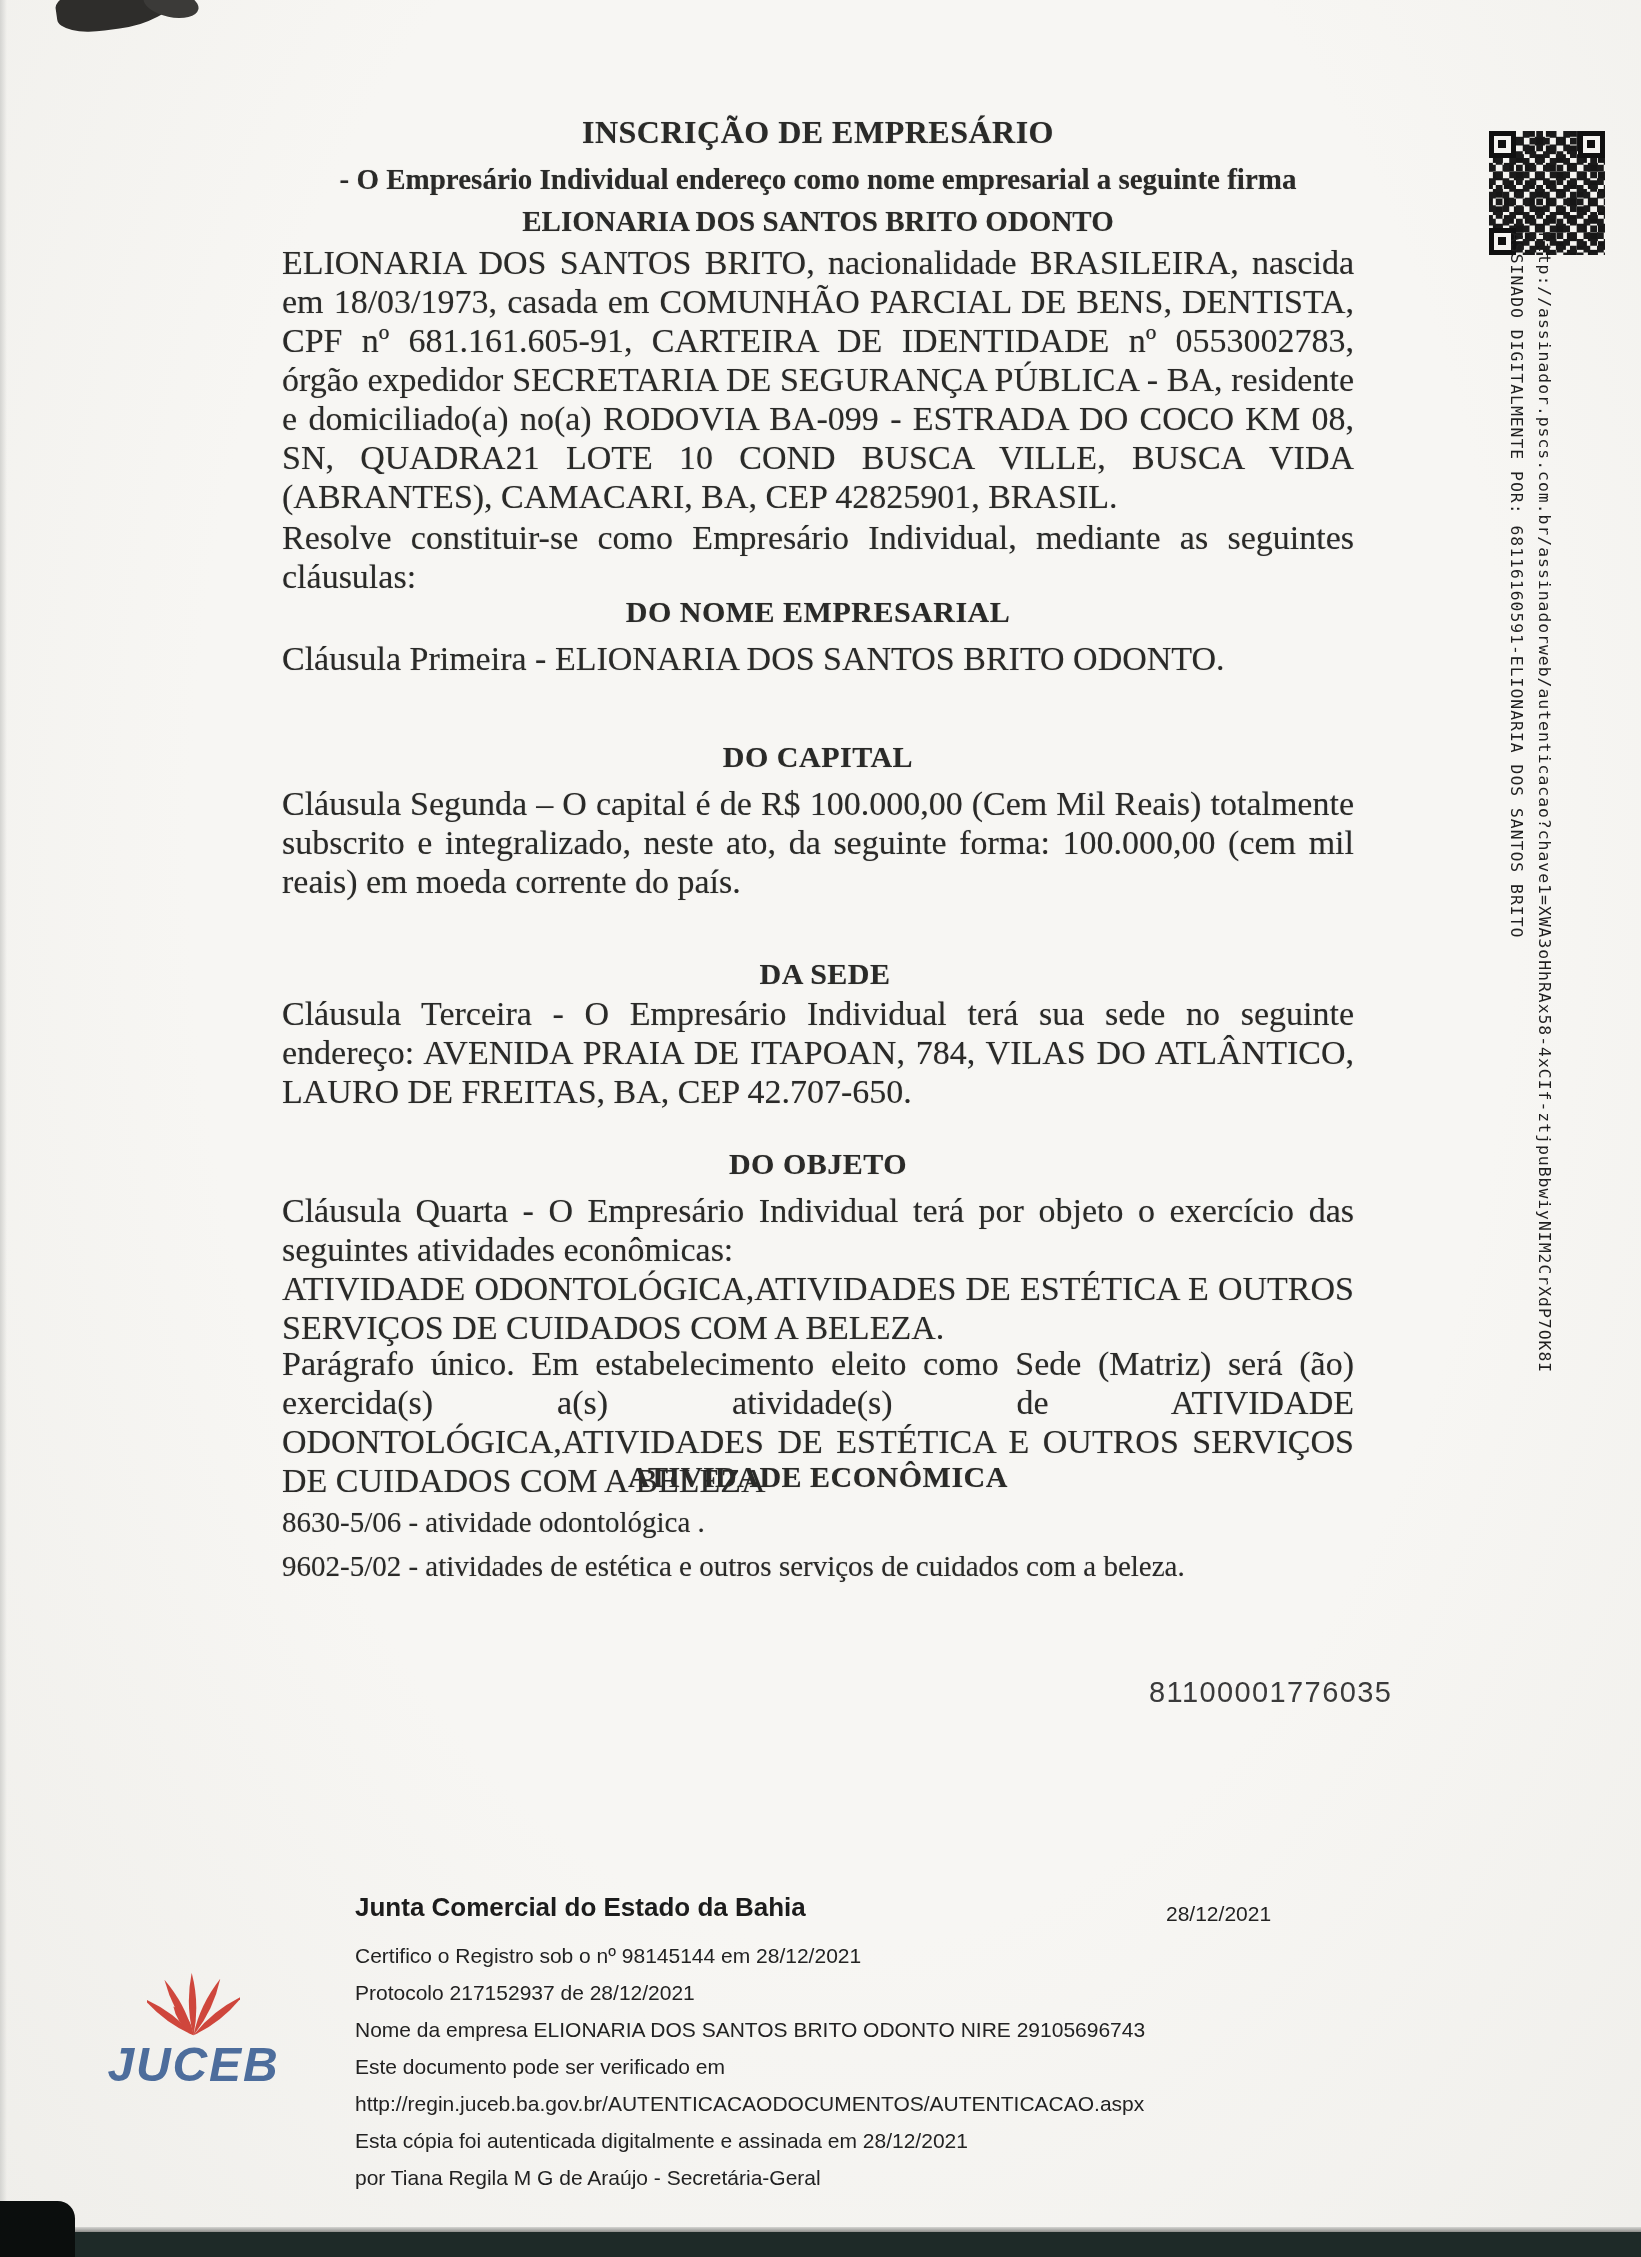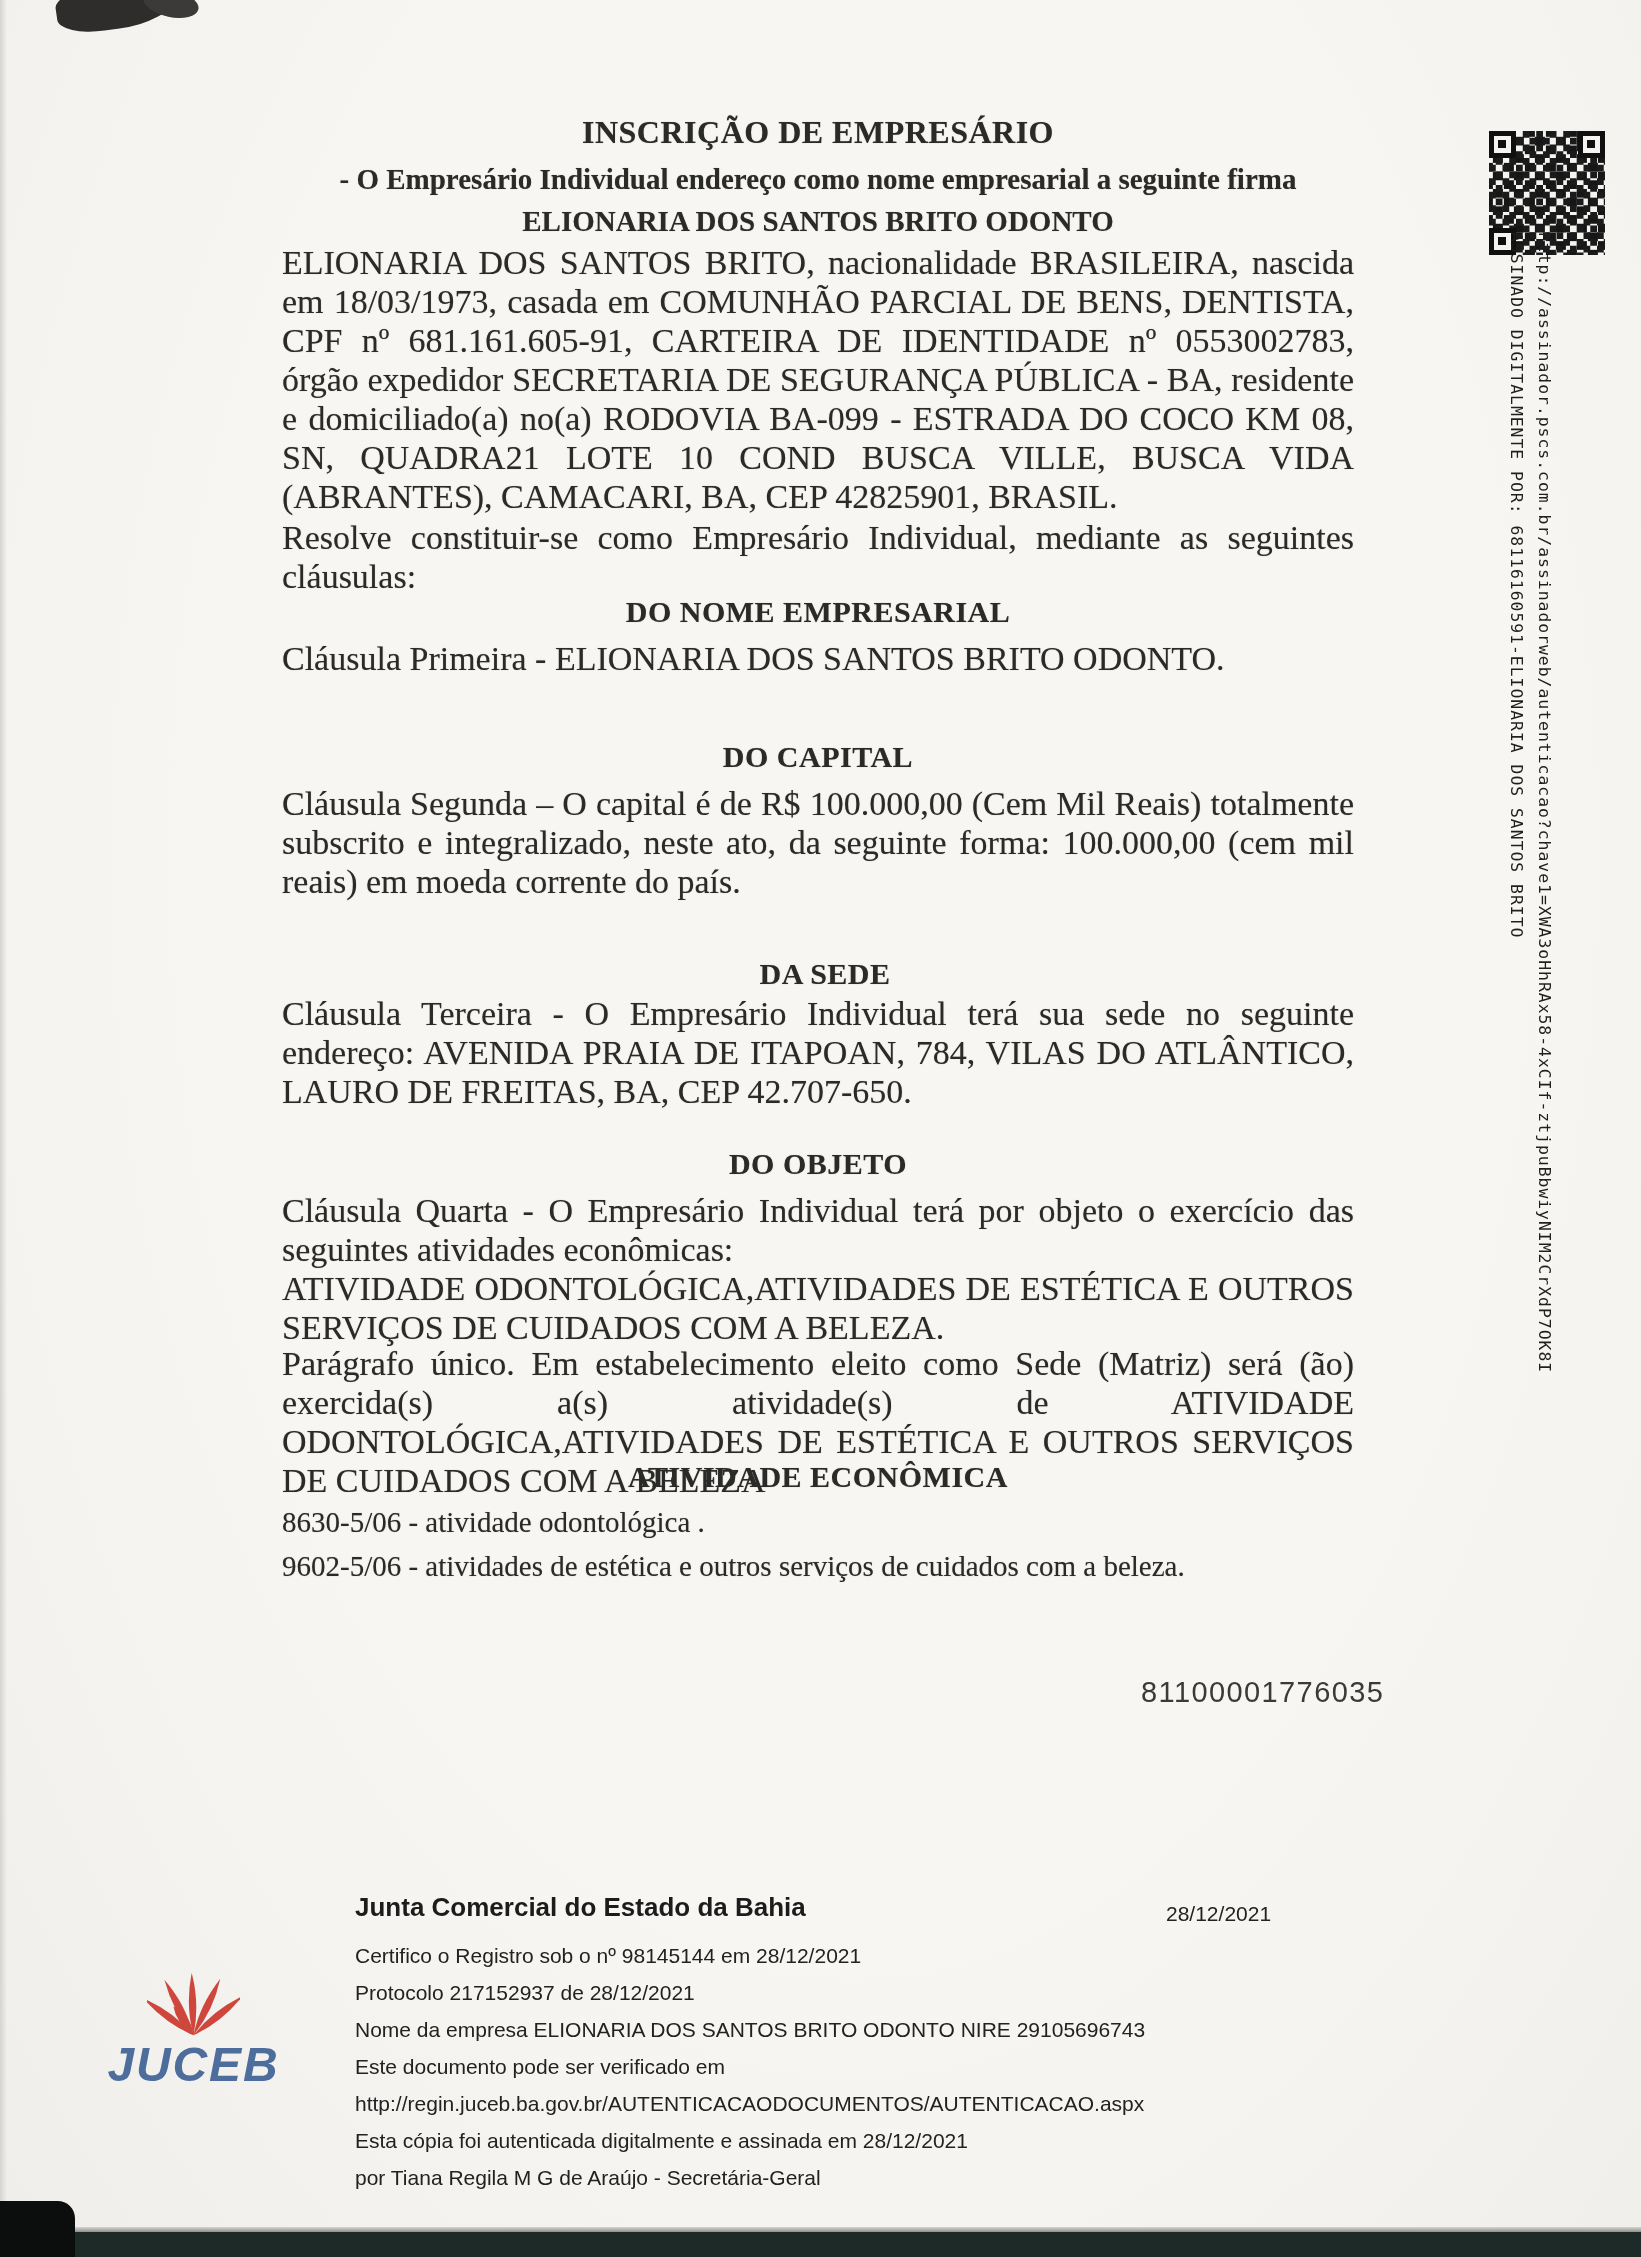--- a/index.html
+++ b/index.html
@@ -9,21 +9,21 @@
     font-family:"Liberation Serif", serif;color:#2a2a28;
   }
   .abs{position:absolute;}
   .col{left:282px;width:1072px;}
   .ink{color:#2a2a28;text-shadow:0 0 1px rgba(45,45,45,.38);}
   .body-text{font-size:34px;line-height:39px;text-align:justify;}
   .heading{font-size:30px;font-weight:bold;text-align:center;letter-spacing:0.5px;}
   .title{font-size:32px;font-weight:bold;text-align:center;letter-spacing:0.5px;}
   .sub{font-size:29px;line-height:42px;text-align:center;font-weight:bold;}
   .cnae{font-size:29px;line-height:44px;text-align:left;}
-  .regnum{font-family:"Liberation Sans", sans-serif;font-size:29px;color:#3a3a3a;letter-spacing:1.4px;}
+  .regnum{font-family:"Liberation Sans", sans-serif;font-size:29px;color:#3a3a3a;letter-spacing:1.4px;margin-left:8px;}
 
   
   .vside{
     left:1502px;top:232px;height:1448px;
     writing-mode:vertical-rl;text-orientation:mixed;
     font-family:"DejaVu Sans Mono", monospace;font-size:16.4px;line-height:28px;
     color:#1f1f1f;letter-spacing:1px;
   }
   .vside span{display:block;}
 
@@ -94,21 +94,21 @@
   <p class="abs col body-text ink" style="top:994px;margin:0;">Cláusula Terceira - O Empresário Individual terá sua sede no seguinte endereço: AVENIDA PRAIA DE ITAPOAN, 784, VILAS DO  ATLÂNTICO, LAURO DE FREITAS, BA, CEP 42.707-650.</p>
 
   <h2 class="abs col heading ink" style="top:1147px;margin:0;">DO OBJETO</h2>
   <p class="abs col body-text ink" style="top:1191px;margin:0;">Cláusula Quarta - O Empresário Individual terá por objeto o exercício das seguintes atividades econômicas:</p>
   <p class="abs col body-text ink" style="top:1269px;margin:0;">ATIVIDADE ODONTOLÓGICA,ATIVIDADES DE ESTÉTICA E OUTROS SERVIÇOS DE CUIDADOS COM A BELEZA.</p>
   <p class="abs col body-text ink" style="top:1344px;margin:0;">Parágrafo único. Em estabelecimento eleito como Sede (Matriz) será (ão) exercida(s) a(s) atividade(s) de   ATIVIDADE ODONTOLÓGICA,ATIVIDADES DE ESTÉTICA E OUTROS SERVIÇOS DE CUIDADOS COM A BELEZA</p>
 
   <h2 class="abs col heading ink" style="top:1460px;margin:0;">ATIVIDADE ECONÔMICA</h2>
   <div class="abs col cnae ink" style="top:1500px;">
     <div>8630-5/06 - atividade odontológica .</div>
-    <div>9602-5/06 - atividades de estética e outros serviços  de cuidados com a beleza.</div>
+    <div>9602-5/02 - atividades de estética e outros serviços  de cuidados com a beleza.</div>
   </div>
 
   <div class="abs regnum" style="left:1141px;top:1676px;">81100001776035</div>
 
   <div class="abs juceb">
     <svg width="93" height="81" viewBox="0 0 100 88">
       <g fill="#cf463c">
         <path d="M50,84 Q41,52 48,16 Q57,50 50,84 Z" transform="rotate(-52 50 84)"></path>
         <path d="M50,84 Q41,52 48,16 Q57,50 50,84 Z" transform="rotate(-26 50 84)"></path>
         <path d="M50,84 Q41,52 48,16 Q57,50 50,84 Z"></path>

